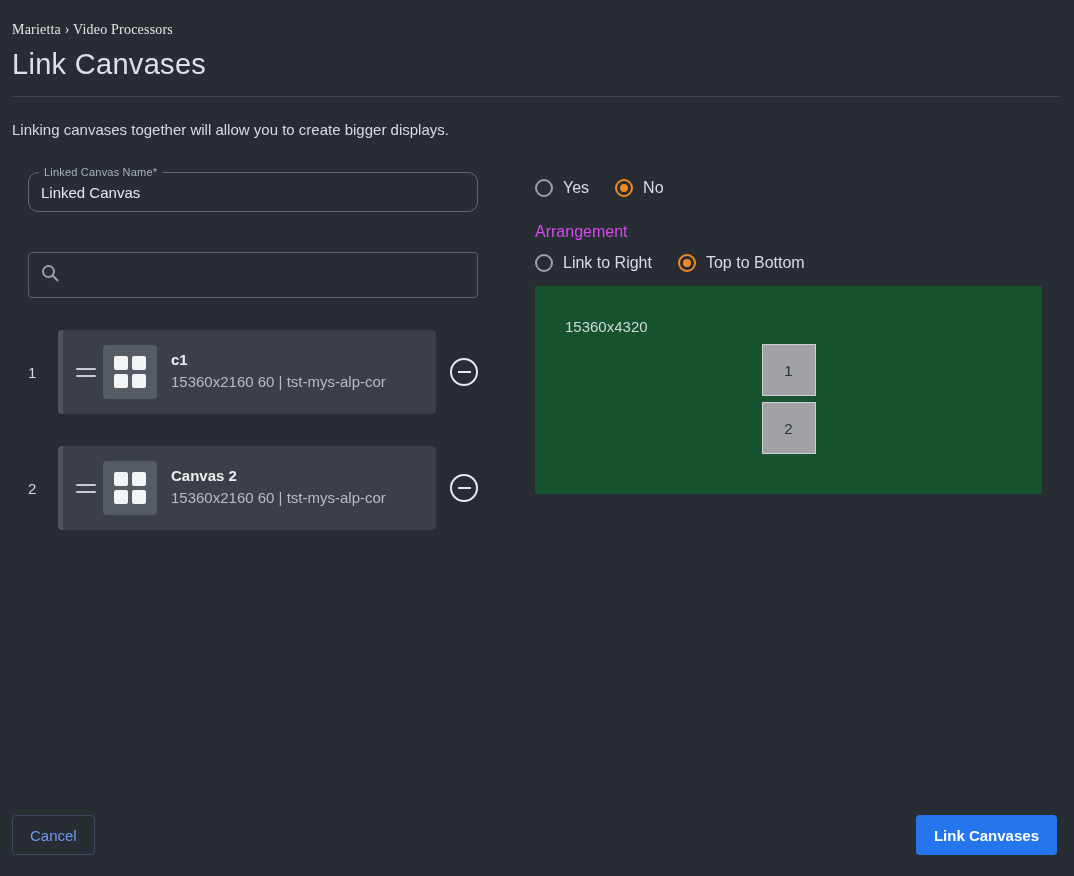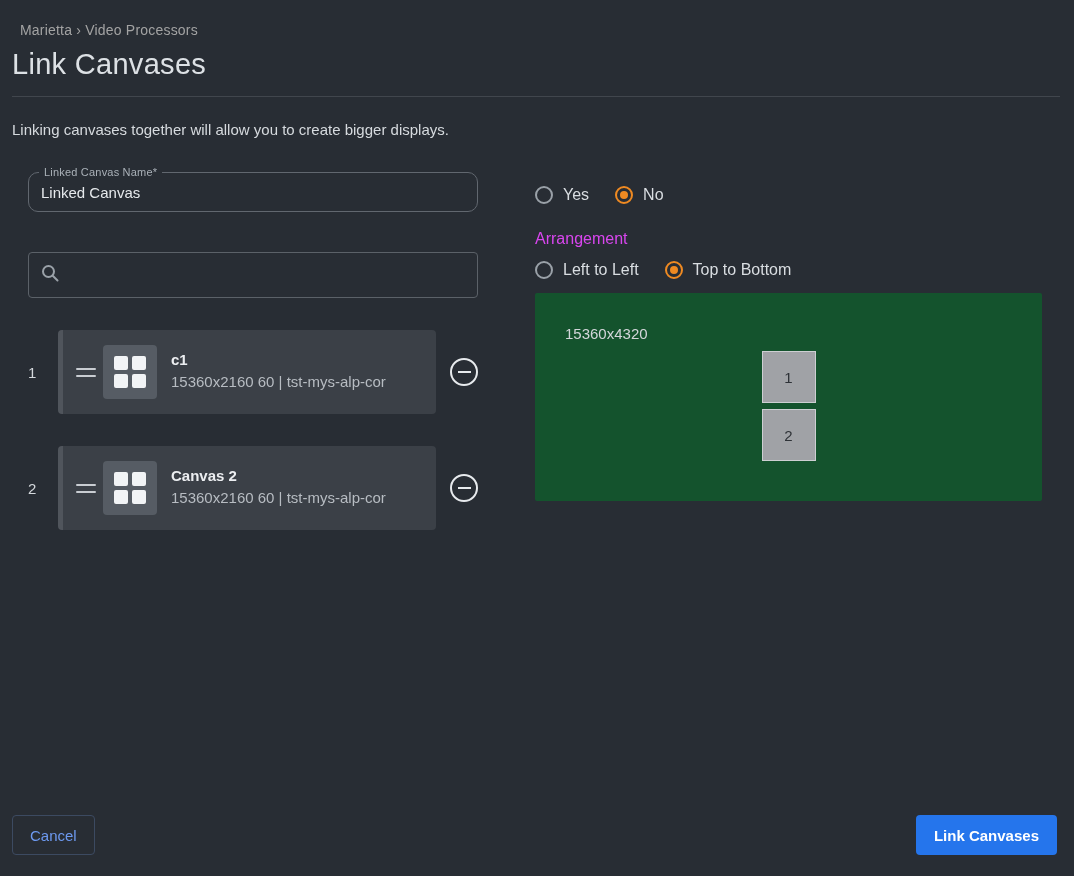--- a/index.html
+++ b/index.html
@@ -7,22 +7,22 @@
   body {
     position: relative;
     background: #282d34;
     font-family: "Liberation Sans", sans-serif;
     color: #e3e6e9;
     overflow: hidden;
   }
 
   
   .breadcrumb {
-    position: absolute; top: 22px; left: 20px;
-    font-size: 14px; color: #a3a3a3; letter-spacing: .2px;
+    position: absolute; top: 22px; left: 12px;
+    font-size: 14px; color: #e5e5e5; letter-spacing: .2px; font-family: Liberation Serif, serif;
   }
   .page-title {
     position: absolute; top: 48px; left: 12px;
     font-size: 29px; font-weight: 400; color: #dde1e5; letter-spacing: .3px;
   }
   .top-divider {
     position: absolute; top: 96px; left: 12px; right: 14px;
     height: 1px; background: #41464d;
   }
   .subtitle {
@@ -90,21 +90,21 @@
     width: 28px; height: 28px; flex: 0 0 28px; margin-left: 14px;
     border: 2px solid #e7eaed; border-radius: 50%;
     background: transparent; cursor: pointer;
     display: flex; align-items: center; justify-content: center;
   }
   .remove-btn .minus { width: 13px; height: 2px; background: #e7eaed; }
 
   
   .right-col { position: absolute; left: 535px; top: 164px; width: 507px; }
   .question { font-size: 16px; color: #dde1e5; }
-  .radio-row { display: flex; align-items: center; gap: 26px; margin-top: 22px; }
+  .radio-row { display: flex; align-items: center; gap: 26px; margin-top: 15px; }
   .radio { display: flex; align-items: center; gap: 10px; cursor: pointer; font-size: 16px; color: #d9dde1; }
   .rb {
     width: 18px; height: 18px; border-radius: 50%;
     border: 2px solid #9aa1a8; display: inline-block; position: relative;
   }
   .radio.checked .rb { border-color: #ef8a22; }
   .radio.checked .rb::after {
     content: ""; position: absolute; left: 3px; top: 3px;
     width: 8px; height: 8px; border-radius: 50%; background: #ef8a22;
   }
@@ -230,21 +230,21 @@
       <span class="rb"></span>
       <span>No</span>
     </label>
   </div>
 
   <div class="arrangement-label">Arrangement</div>
 
   <div class="radio-row arr">
     <label class="radio">
       <span class="rb"></span>
-      <span>Left to Left</span>
+      <span>Link to Right</span>
     </label>
     <label class="radio checked">
       <span class="rb"></span>
       <span>Top to Bottom</span>
     </label>
   </div>
 
   <div class="preview-panel">
     <div class="preview-res">15360x4320</div>
     <div class="tile-stack">

